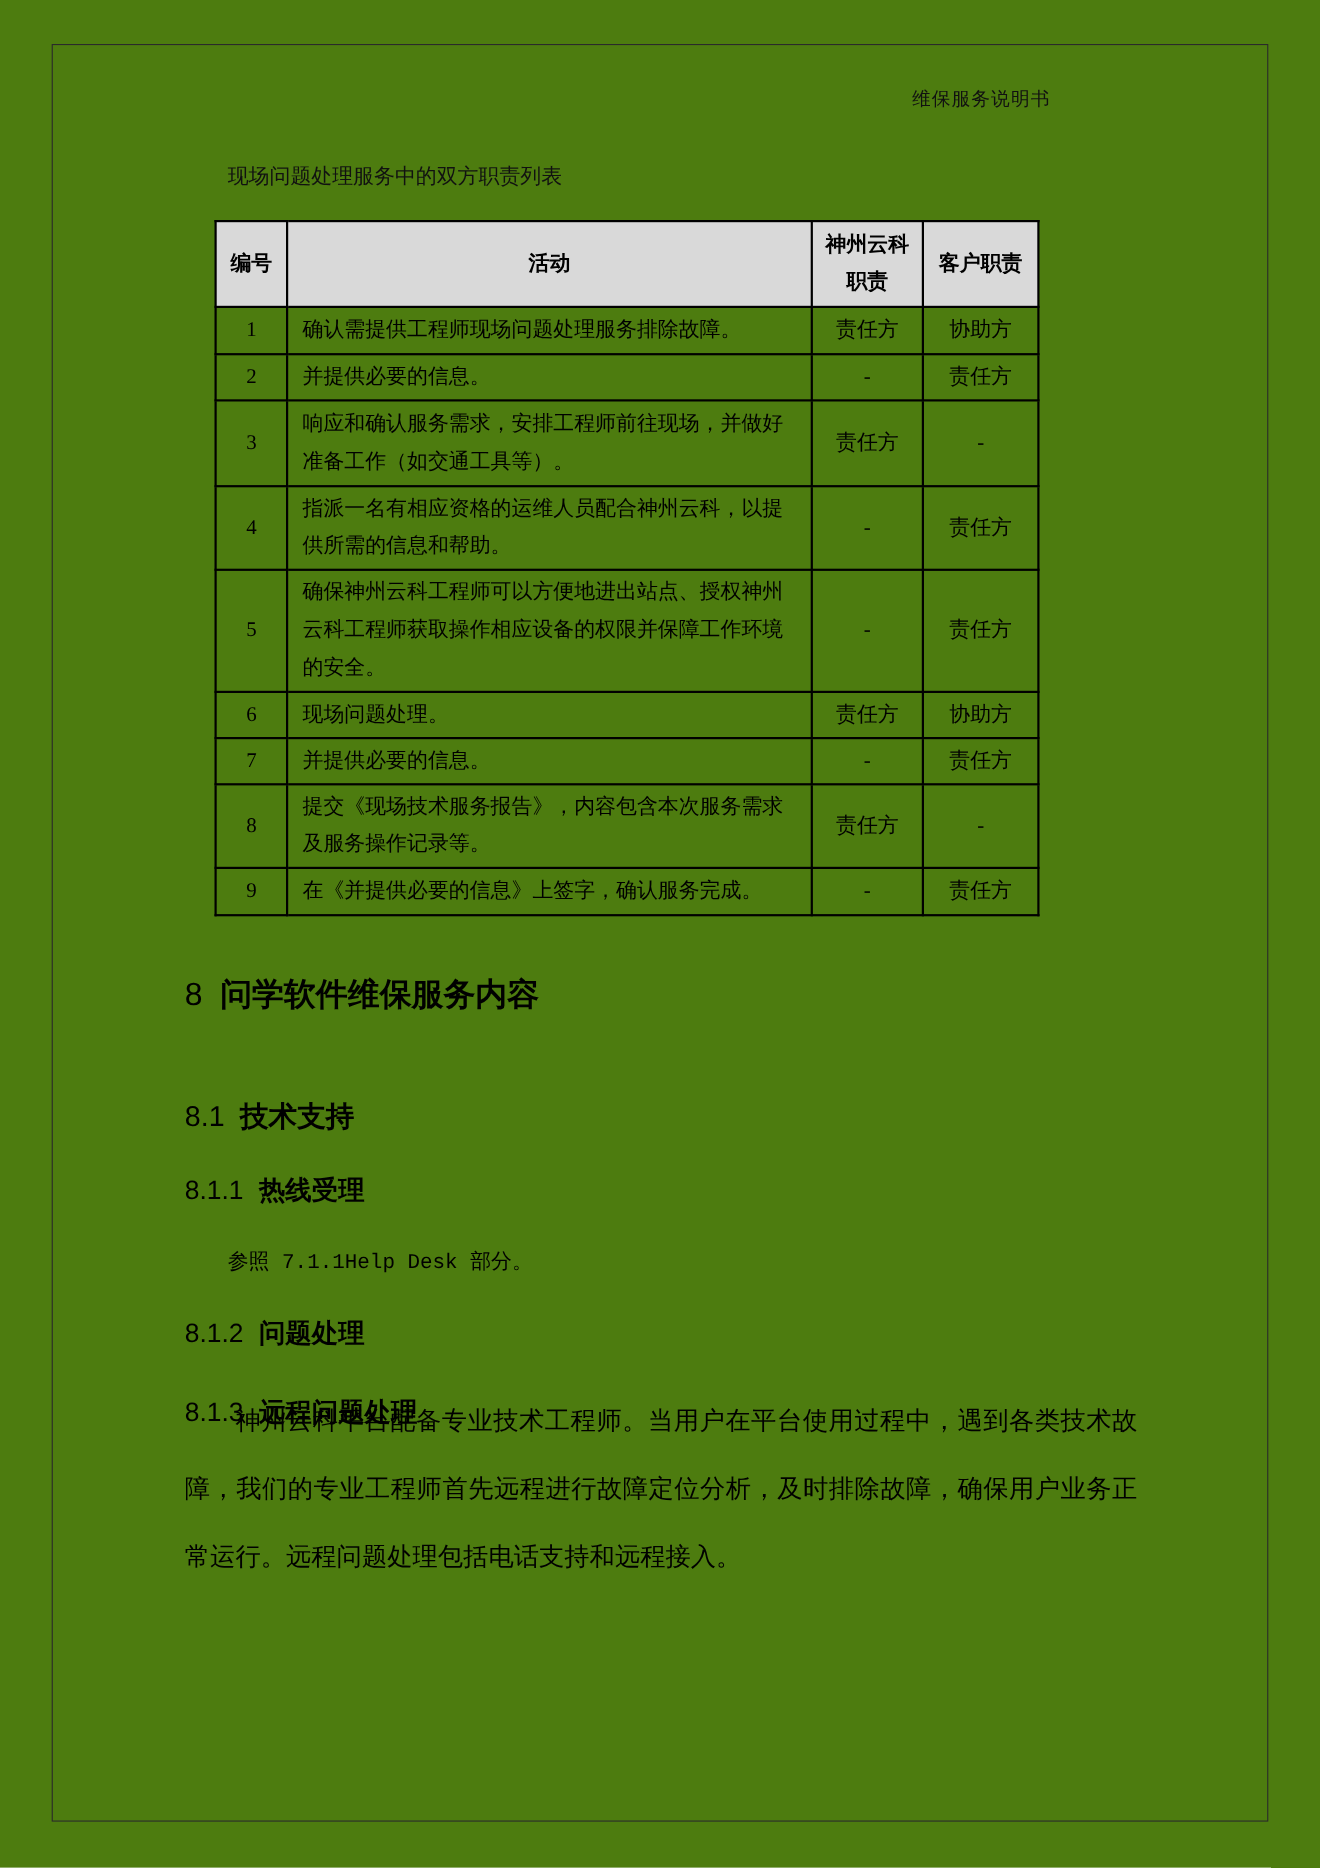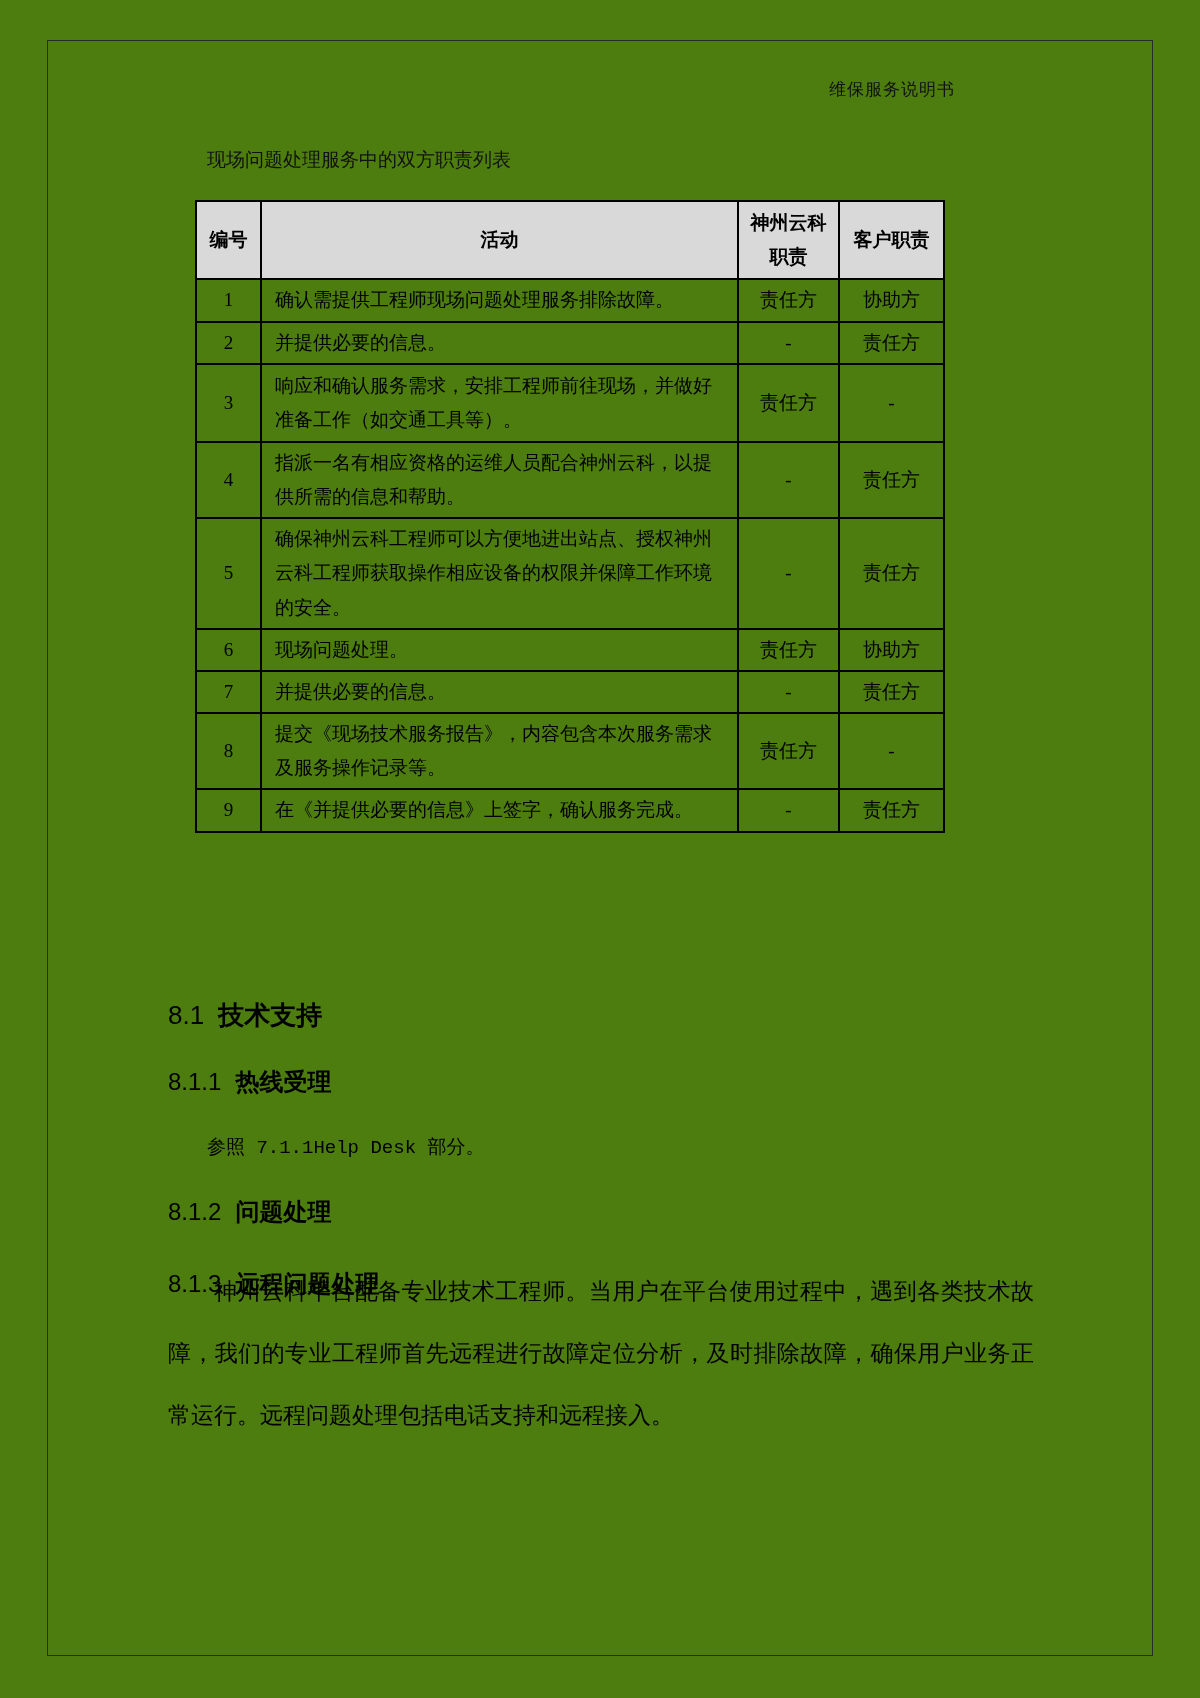--- a/index.html
+++ b/index.html
@@ -169,20 +169,23 @@
       </tr>
       <tr style="height:40px">
         <td>9</td>
         <td class="col-activity">在《并提供必要的信息》上签字，确认服务完成。</td>
         <td>-</td>
         <td>责任方</td>
       </tr>
     </tbody>
   </table>
 
+  <div class="heading h-lvl1" style="top:885px">
+    <span class="num">8</span><span class="ttl">问学软件维保服务内容</span>
+  </div>
 
   <div class="heading h-lvl2" style="top:998px">
     <span class="num">8.1</span><span class="ttl">技术支持</span>
   </div>
 
   <div class="heading h-lvl3" style="top:1066px">
     <span class="num">8.1.1</span><span class="ttl">热线受理</span>
   </div>
 
   <div class="ref-line">参照 7.1.1Help Desk 部分。</div>

